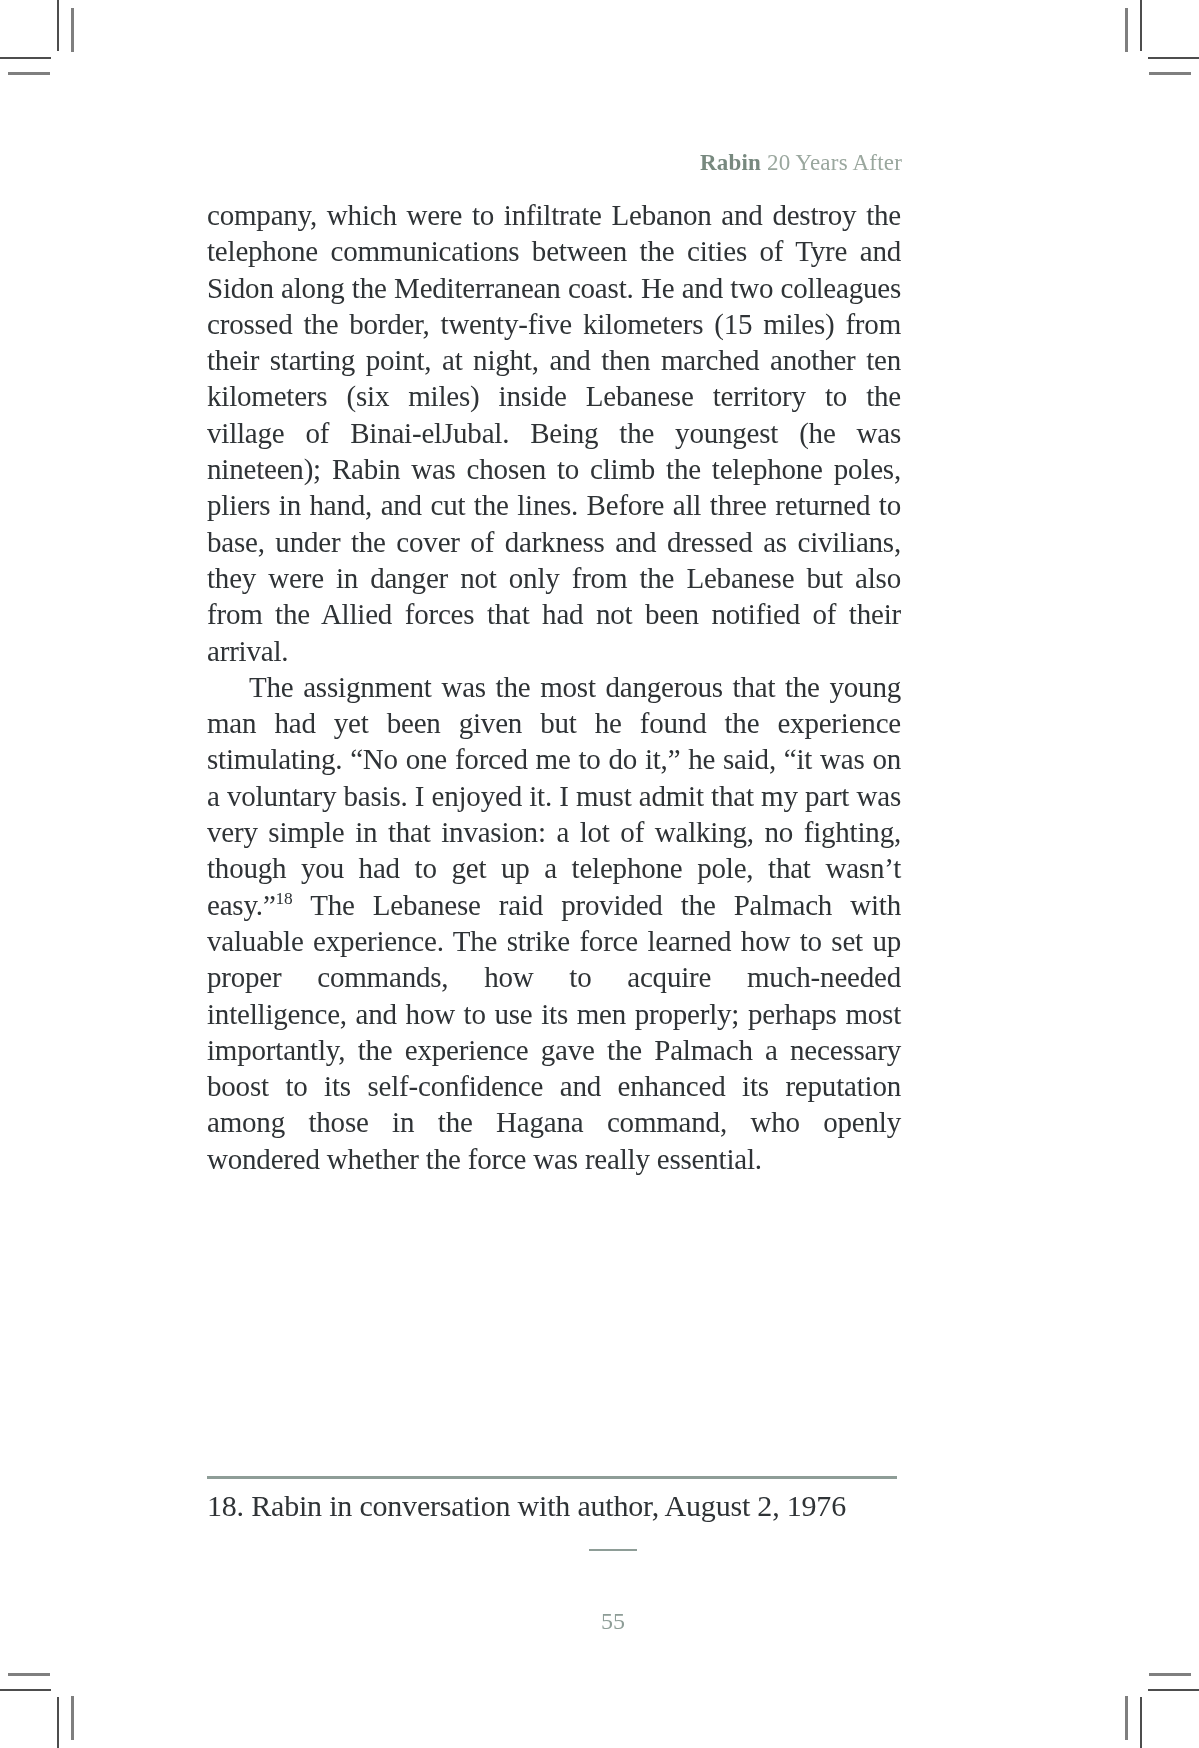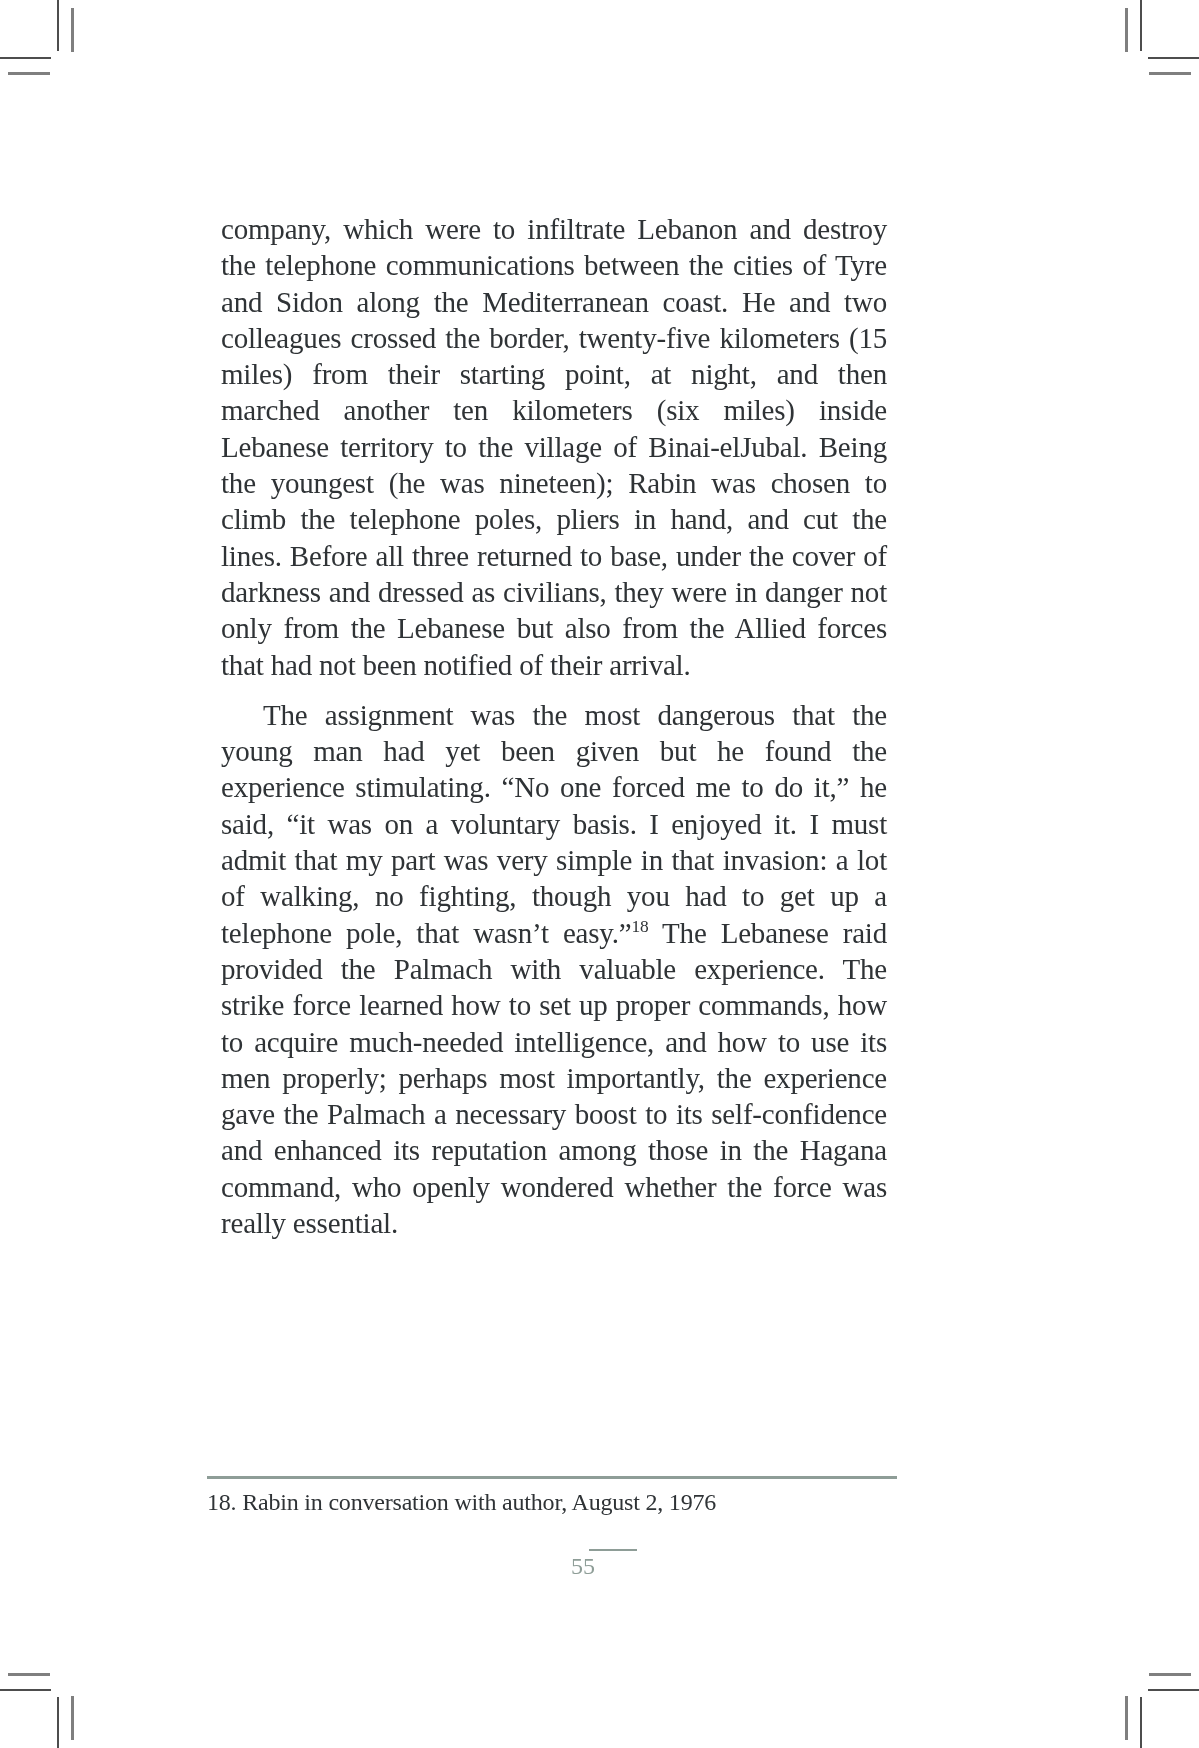--- a/index.html
+++ b/index.html
@@ -25,38 +25,38 @@
     text-align:right;font-size:23px;letter-spacing:0.2px;
   }
   .running-header .t-bold{font-weight:bold;color:var(--header-accent);}
   .running-header .t-rest{color:var(--header-muted);}
   .body-text{
     position:absolute;left:207px;top:197px;width:694px;
     font-size:29px;line-height:36.3px;
     text-align:justify;color:var(--body-text);
     letter-spacing:-0.2px;
   }
-  .body-text p{margin:14px;}
+  .body-text p{margin:0;}
   .body-text p.indented{text-indent:42px;}
   sup.note-ref{font-size:0.6em;vertical-align:super;line-height:0;font-family:Liberation Serif, serif;}
   .footnote-rule{
     position:absolute;left:207px;top:1476px;width:690px;height:3px;
     background:var(--rule);
   }
   .footnote{
     position:absolute;left:207px;top:1489px;width:694px;
-    font-size:24px;color:var(--body-text);letter-spacing:-0.2px;
+    font-size:30px;color:var(--body-text);letter-spacing:-0.2px;
   }
   .folio-rule{
     position:absolute;left:589px;top:1549px;width:48px;height:2px;
     background:var(--rule);
   }
   .folio{
-    position:absolute;left:571px;top:1553px;width:84px;
-    text-align:left;font-size:24px;color:var(--folio);
+    position:absolute;left:571px;top:1608px;width:84px;
+    text-align:center;font-size:24px;color:var(--folio);
   }
 </style>
 </head>
 <body>
 
 <div class="page">
 
   <div>
     <div class="cm" style="left:57px;top:0;width:2px;height:51px;background:var(--crop-dark);"></div>
     <div class="cm" style="left:71px;top:8px;width:3px;height:44px;background:var(--crop-light);"></div>
@@ -75,20 +75,23 @@
     <div class="cm" style="left:0;top:1689px;width:51px;height:2px;background:var(--crop-dark);"></div>
     <div class="cm" style="left:8px;top:1673px;width:42px;height:3px;background:var(--crop-light);"></div>
   </div>
   <div>
     <div class="cm" style="left:1140px;top:1697px;width:2px;height:51px;background:var(--crop-dark);"></div>
     <div class="cm" style="left:1125px;top:1696px;width:3px;height:44px;background:var(--crop-light);"></div>
     <div class="cm" style="left:1148px;top:1689px;width:51px;height:2px;background:var(--crop-dark);"></div>
     <div class="cm" style="left:1149px;top:1673px;width:42px;height:3px;background:var(--crop-light);"></div>
   </div>
 
+  <div class="running-header">
+    <span class="t-bold">Rabin</span><span class="t-rest"> 20 Years After</span>
+  </div>
 
   <div class="body-text">
     <p>company, which were to infiltrate Lebanon and destroy the telephone communications between the cities of Tyre and Sidon along the Mediterranean coast. He and two colleagues crossed the border, twenty-five kilometers (15 miles) from their starting point, at night, and then marched another ten kilometers (six miles) inside Lebanese territory to the village of Binai-elJubal. Being the youngest (he was nineteen); Rabin was chosen to climb the telephone poles, pliers in hand, and cut the lines. Before all three returned to base, under the cover of darkness and dressed as civilians, they were in danger not only from the Lebanese but also from the Allied forces that had not been notified of their arrival.</p>
     <p class="indented"><span>The assignment was the most dangerous that the young man had yet been given but he found the experience stimulating. “No one forced me to do it,” he said, “it was on a voluntary basis. I enjoyed it. I must admit that my part was very simple in that invasion: a lot of walking, no fighting, though you had to get up a telephone pole, that wasn’t easy.”</span><sup class="note-ref">18</sup><span> The Lebanese raid provided the Palmach with valuable experience. The strike force learned how to set up proper commands, how to acquire much-needed intelligence, and how to use its men properly; perhaps most importantly, the experience gave the Palmach a necessary boost to its self-confidence and enhanced its reputation among those in the Hagana command, who openly wondered whether the force was really essential.</span></p>
   </div>
 
   <div class="footnote-rule"></div>
   <div class="footnote">18. Rabin in conversation with author, August 2, 1976</div>
 
   <div class="folio-rule"></div>

